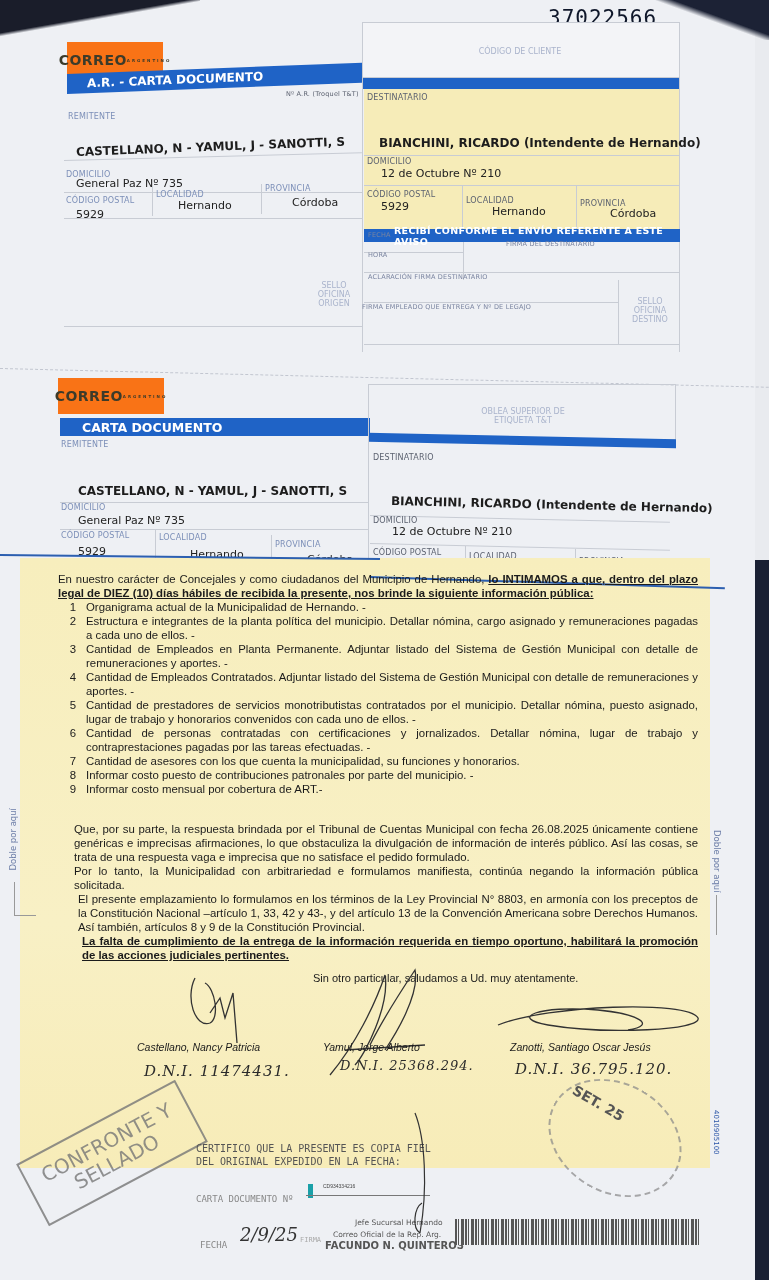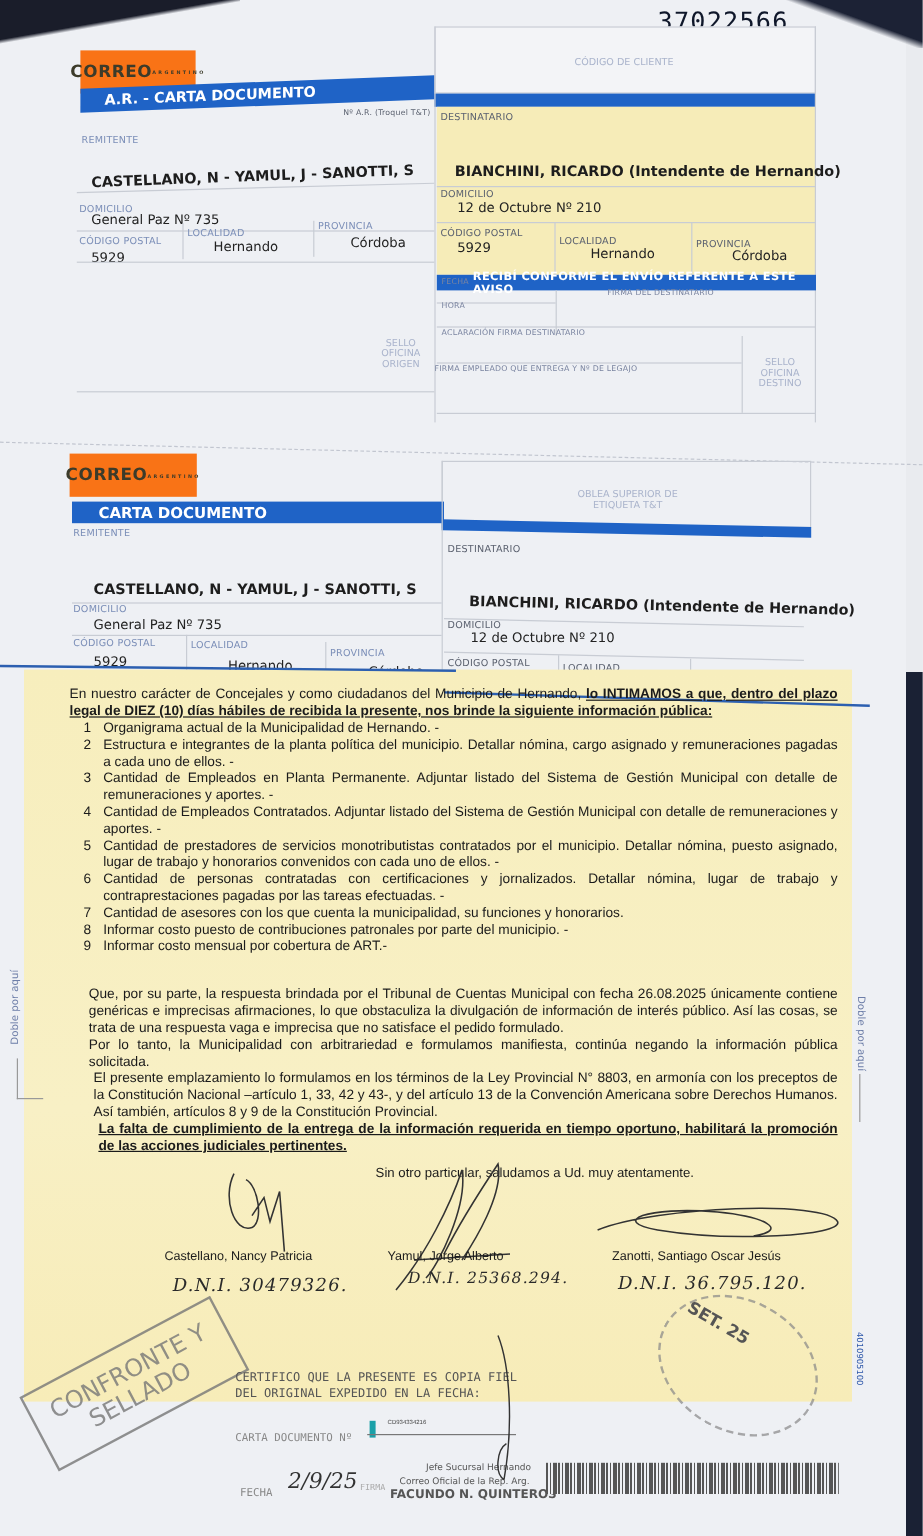--- a/index.html
+++ b/index.html
@@ -82,21 +82,21 @@
   }
   .letter p { margin: 0; }
   .u { text-decoration: underline; font-weight: bold; }
   .items { list-style: none; margin: 0; }
   .items li { display: flex; }
   .items .n { width: 28px; text-align: right; padding-right: 10px; flex-shrink: 0; }
   .items .t { flex: 1; text-align: justify; }
   .para { text-align: justify; }
 
   .signoff { position: absolute; left: 313px; top: 972px; font-size: 11px; font-family: "Liberation Sans", sans-serif; }
-  .signer { position: absolute; font-size: 10.5px; font-family: "Liberation Sans", sans-serif; }
+  .signer { position: absolute; font-size: 10.5px; font-family: "Liberation Sans", sans-serif; font-style: italic; }
   .dni { position: absolute; font-family: "DejaVu Serif", serif; font-style: italic; font-size: 15px; color: #2a2a2a; letter-spacing: 1px; }
 
   .stamp-confronte {
     position: absolute; left: 22px; top: 1118px; width: 180px; height: 70px;
     border: 2px solid #777; transform: rotate(-28deg);
     color: #777; font-family: "DejaVu Sans", sans-serif; font-size: 20px; line-height: 22px;
     text-align: center; padding-top: 10px; opacity: 0.8;
   }
   .certify {
     position: absolute; left: 196px; top: 1142px;
@@ -317,21 +317,21 @@
   <path d="M10 10 C0 30, 10 60, 25 55 C35 50, 30 20, 20 15 M25 45 L35 30 L40 50 L48 25 L52 75" stroke="#333" stroke-width="1.3" fill="none"></path>
 </svg>
 <svg class="sig" style="left:325px;top:965px;" width="110" height="120">
   <path d="M5 110 C30 80, 50 40, 60 10 C65 40, 40 90, 30 100 M45 80 C60 50, 80 20, 90 5 C95 30, 70 70, 60 85 M20 85 L100 80" stroke="#333" stroke-width="1.3" fill="none"></path>
 </svg>
 <svg class="sig" style="left:488px;top:1000px;" width="220" height="40">
   <path d="M10 25 C60 5, 200 0, 210 18 C215 30, 120 35, 60 25 C20 18, 50 5, 110 10 C150 14, 170 25, 140 30" stroke="#333" stroke-width="1.3" fill="none"></path>
 </svg>
 
 <div class="signer" style="left:137px;top:1041px;">Castellano, Nancy Patricia</div>
-<div class="dni" style="left:144px;top:1062px;">D.N.I. 30479326.</div>
+<div class="dni" style="left:144px;top:1062px;">D.N.I. 11474431.</div>
 <div class="signer" style="left:323px;top:1041px;">Yamul, Jorge Alberto</div>
 <div class="dni" style="left:340px;top:1058px;font-size:13px;">D.N.I. 25368.294.</div>
 <div class="signer" style="left:510px;top:1041px;">Zanotti, Santiago Oscar Jesús</div>
 <div class="dni" style="left:515px;top:1060px;">D.N.I. 36.795.120.</div>
 
 <div class="fold fold-left">Doble por aquí</div>
 <div class="fold-tick" style="left:14px;top:882px;width:22px;height:34px;"></div>
 <div class="fold fold-right">Doble por aquí</div>
 <div class="fold-tick" style="left:716px;top:895px;width:1px;height:40px;border-bottom:none;"></div>
 <div class="vert-code">4010905100</div>

